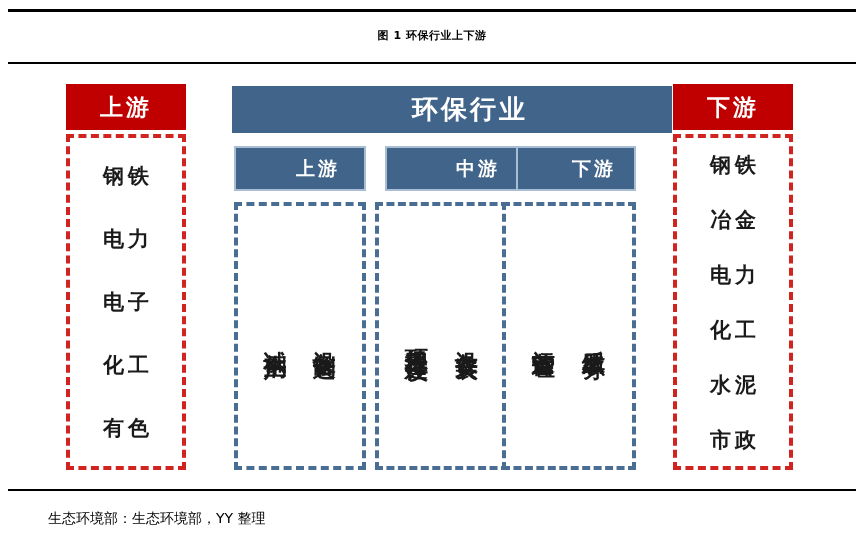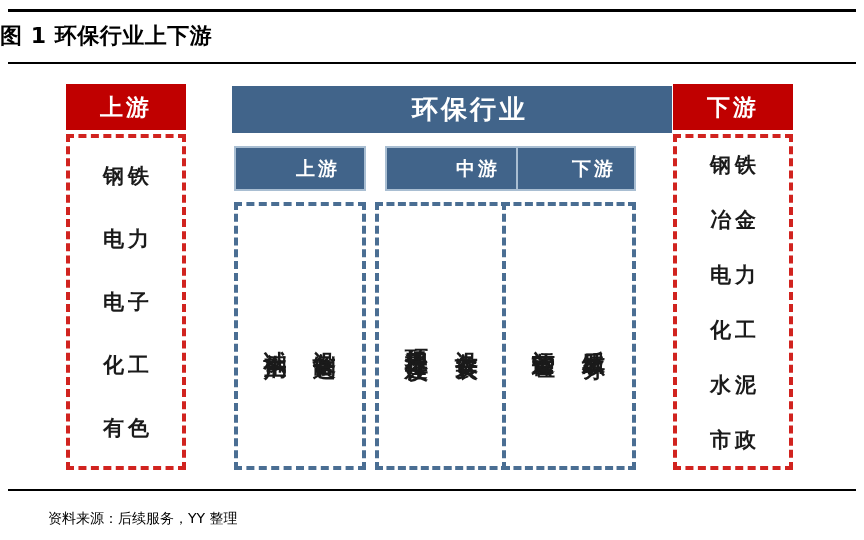--- a/index.html
+++ b/index.html
@@ -39,22 +39,22 @@
     right: 8px;
     top: 489px;
     height: 2px;
     background: #000000;
   }
   .fig-title {
     position: absolute;
     left: 0;
     right: 0;
     top: 25px;
-    text-align: left;
-    font-size: 22px;
+    text-align: center;
+    font-size: 11px;
     font-weight: bold;
     letter-spacing: 0.5px;
     line-height: 22px;
     white-space: nowrap;
   }
   .source-note {
     position: absolute;
     left: 48px;
     top: 508px;
     font-size: 14px;
@@ -216,13 +216,13 @@
       <div class="h-item">化工</div>
       <div class="h-item">水泥</div>
       <div class="h-item">市政</div>
     </div>
   </div>
 
 </div>
 
 <div class="rule-bottom"></div>
 
-<div class="source-note">资料来源：后续服务，YY 整理</div>
+<div class="source-note">生态环境部：生态环境部，YY 整理</div>
 
 </body></html>

